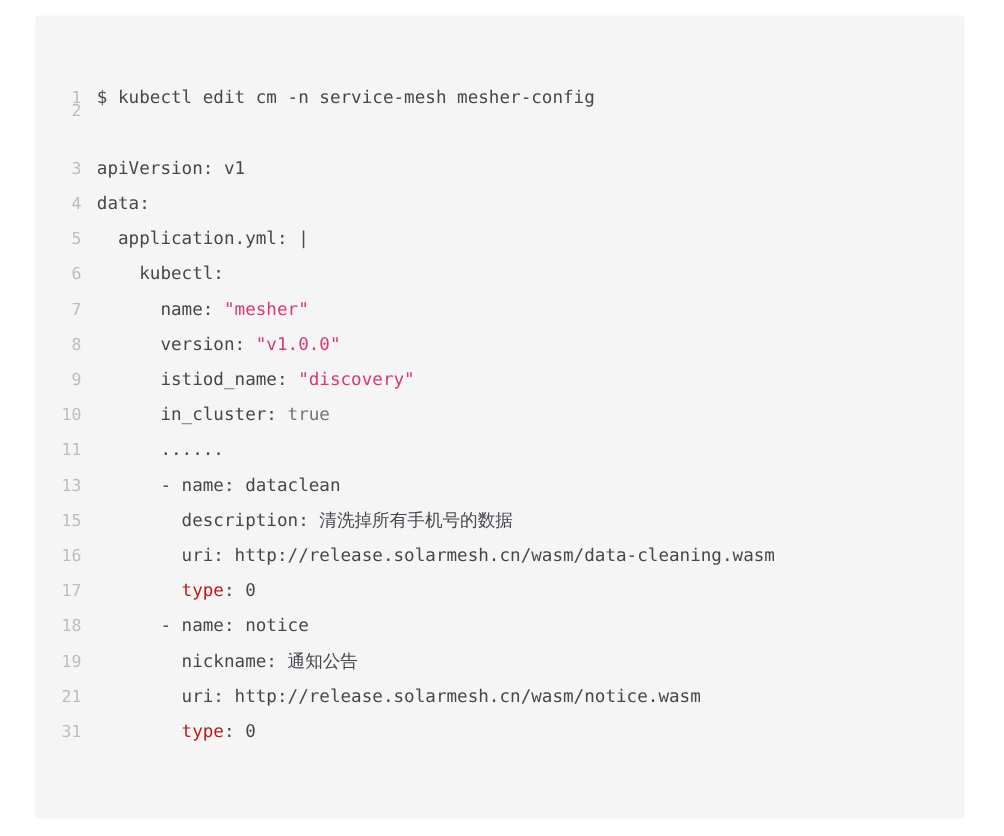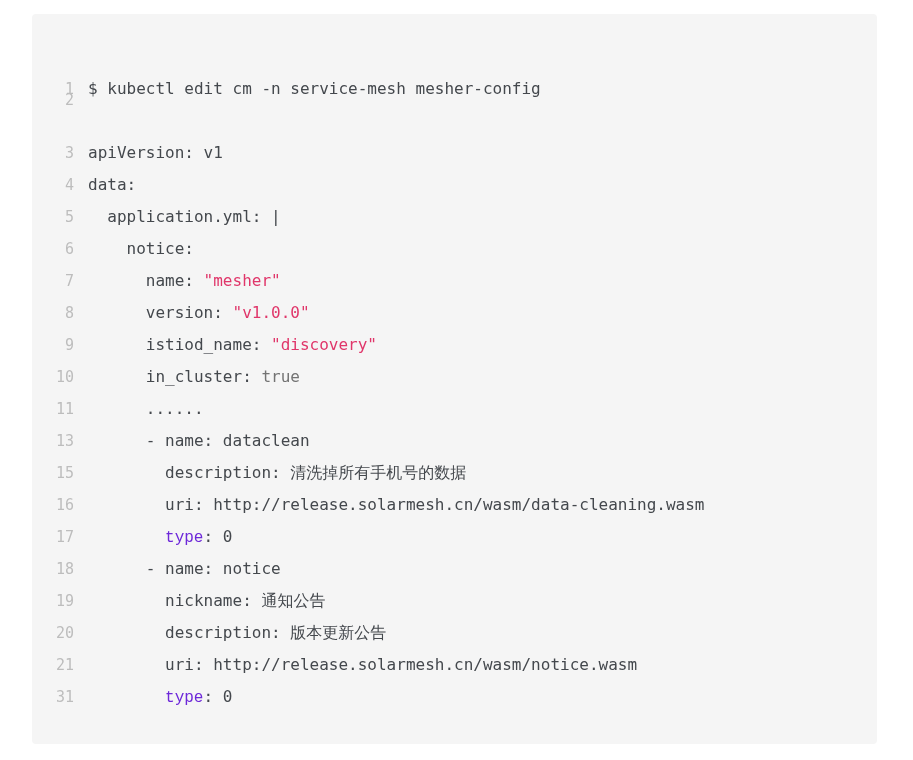--- a/index.html
+++ b/index.html
@@ -60,42 +60,41 @@
     font-size: 16px;
     letter-spacing: 0px;
     white-space: pre;
     margin-top: 43px;
   }
 
   
   .tok-plain   { color: #44484d; }
   .tok-string  { color: #e0366a; }
   .tok-bool    { color: #737373; }
-  .tok-key-hl  { color: #6d28d9; font-family: Liberation Mono, monospace; }
+  .tok-key-hl  { color: #b91c1c; }
   .tok-dots    { color: #44484d; }
 </style>
 </head>
 <body>
 
 <div id="code-block">
   <div class="code-lines">
       <div class="code-line"><span class="line-number">1</span><span class="line-content"><span class="tok-plain">$ kubectl edit cm -n service-mesh mesher-config</span></span></div>
       <div class="code-line"><span class="line-number">2</span><span class="line-content"><span class="tok-plain"></span></span></div>
       <div class="code-line"><span class="line-number">3</span><span class="line-content"><span class="tok-plain">apiVersion: v1</span></span></div>
       <div class="code-line"><span class="line-number">4</span><span class="line-content"><span class="tok-plain">data:</span></span></div>
       <div class="code-line"><span class="line-number">5</span><span class="line-content"><span class="tok-plain">  application.yml: |</span></span></div>
-      <div class="code-line"><span class="line-number">6</span><span class="line-content"><span class="tok-plain">    notice:</span></span></div>
+      <div class="code-line"><span class="line-number">6</span><span class="line-content"><span class="tok-plain">    kubectl:</span></span></div>
       <div class="code-line"><span class="line-number">7</span><span class="line-content"><span class="tok-plain">      name: </span><span class="tok-string">"mesher"</span></span></div>
       <div class="code-line"><span class="line-number">8</span><span class="line-content"><span class="tok-plain">      version: </span><span class="tok-string">"v1.0.0"</span></span></div>
       <div class="code-line"><span class="line-number">9</span><span class="line-content"><span class="tok-plain">      istiod_name: </span><span class="tok-string">"discovery"</span></span></div>
       <div class="code-line"><span class="line-number">10</span><span class="line-content"><span class="tok-plain">      in_cluster: </span><span class="tok-bool">true</span></span></div>
       <div class="code-line"><span class="line-number">11</span><span class="line-content"><span class="tok-dots">      ......</span></span></div>
       <div class="code-line"><span class="line-number">13</span><span class="line-content"><span class="tok-plain">      - name: dataclean</span></span></div>
       <div class="code-line"><span class="line-number">15</span><span class="line-content"><span class="tok-plain">        description: 清洗掉所有手机号的数据</span></span></div>
       <div class="code-line"><span class="line-number">16</span><span class="line-content"><span class="tok-plain">        uri: http://release.solarmesh.cn/wasm/data-cleaning.wasm</span></span></div>
       <div class="code-line"><span class="line-number">17</span><span class="line-content"><span class="tok-plain">        </span><span class="tok-key-hl">type</span><span class="tok-plain">: 0</span></span></div>
       <div class="code-line"><span class="line-number">18</span><span class="line-content"><span class="tok-plain">      - name: notice</span></span></div>
       <div class="code-line"><span class="line-number">19</span><span class="line-content"><span class="tok-plain">        nickname: 通知公告</span></span></div>
-      <div class="code-line"><span class="line-number">20</span><span class="line-content"><span class="tok-plain">        description: 版本更新公告</span></span></div>
       <div class="code-line"><span class="line-number">21</span><span class="line-content"><span class="tok-plain">        uri: http://release.solarmesh.cn/wasm/notice.wasm</span></span></div>
       <div class="code-line"><span class="line-number">31</span><span class="line-content"><span class="tok-plain">        </span><span class="tok-key-hl">type</span><span class="tok-plain">: 0</span></span></div>
     </div>
 </div>
 
 </body></html>

